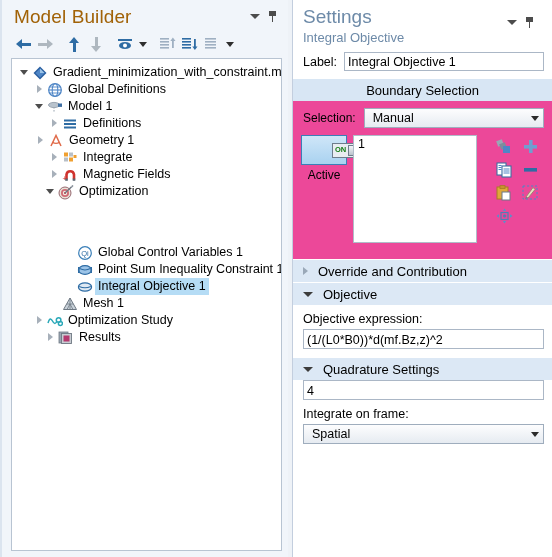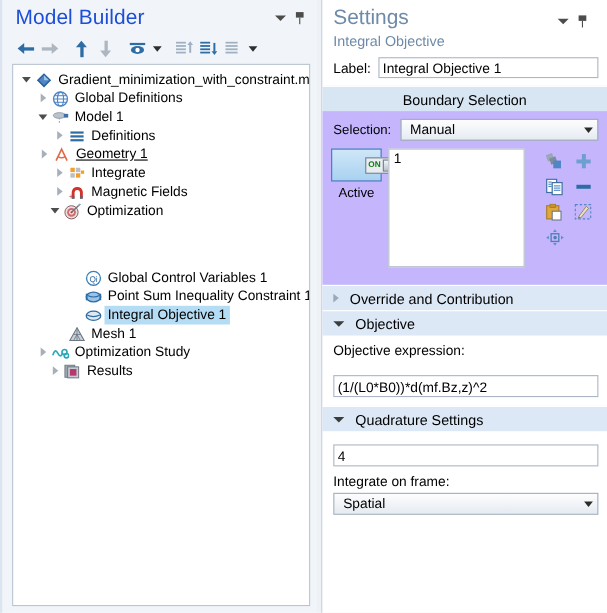--- a/index.html
+++ b/index.html
@@ -44,21 +44,21 @@
   .panel-hdr {
     display: flex;
     align-items: flex-start;
     justify-content: space-between;
     padding: 3px 4px 0 9px;
     height: 29px;
     box-sizing: border-box;
   }
   .panel-title {
     font-size: 19px;
-    color: #1d4ed8;
+    color: #a16207;
     font-weight: normal;
     line-height: 22px;
     letter-spacing: 0.1px;
   }
   .hdr-icons {
     display: flex;
     align-items: center;
     gap: 8px;
     padding-top: 5px;
     padding-right: 3px;
@@ -215,21 +215,21 @@
     box-sizing: border-box;
     background: #ffffff;
     border-left: 1px solid #c3cede;
     display: flex;
     flex-direction: column;
     position: relative;
     overflow: hidden;
   }
   .st-hdr {
     display: flex;
-    align-items: center;
+    align-items: flex-end;
     justify-content: space-between;
     padding: 6px 15px 0 10px;
   }
   .st-title {
     font-size: 19px;
     color: #6d8aa8;
     line-height: 22px;
   }
   .st-sub {
     font-size: 13px;
@@ -278,21 +278,21 @@
     border-top:5px solid #3c3c3c;
   }
   .sec-hdr .tri-r {
     width:0;height:0;
     border-top:4.5px solid transparent;
     border-bottom:4.5px solid transparent;
     border-left:5px solid #9aa8b8;
   }
   .sec-body {
     padding: 7px 8px 8px 10px;
-    background: #c4b5fd;
+    background: #ec4899;
   }
   .row {
     display: flex;
     align-items: center;
     gap: 8px;
   }
   .combo {
     flex: 1;
     height: 20px;
     border: 1px solid #9fadbd;
@@ -375,21 +375,21 @@
   }
   .tool-cell {
     width: 22px; height: 20px;
     display: flex; align-items: center; justify-content: center;
   }
   .expr-label {
     font-size: 12.5px;
     padding: 7px 0 3px 10px;
   }
   .expr-input {
-    margin: 12px 8px 0 10px;
+    margin: 0 8px 0 10px;
     height: 20px;
     border: 1px solid #abb7c6;
     font-size: 12.5px;
     line-height: 20px;
     padding: 0 3px;
     box-sizing: border-box;
     white-space: nowrap;
     overflow: hidden;
   }
   .chk-row {
@@ -528,21 +528,21 @@
             </span>
             <span class="ticon">
               <svg width="16" height="16" viewBox="0 0 16 16">
                 <rect x="2" y="3.5" width="12" height="2" fill="#2e6ca4"></rect>
                 <rect x="2" y="7" width="12" height="2" fill="#2e6ca4"></rect>
                 <rect x="2" y="10.5" width="12" height="2" fill="#2e6ca4"></rect>
               </svg>
             </span>
             <span class="lbl">Definitions</span>
           </div>
-          <div class="tnode" style="padding-left: 22px; text-decoration: underline;">
+          <div class="tnode" style="padding-left: 22px;">
             <span class="twisty">
               <span class="tw-c"></span>
             </span>
             <span class="ticon">
               <svg width="16" height="16" viewBox="0 0 16 16">
                 <path d="M3 13 L8 2.5 L13 13" fill="none" stroke="#e06a49" stroke-width="1.5"></path>
                 <path d="M4.6 9.4 Q8 11.4 11.4 9.4" fill="none" stroke="#e06a49" stroke-width="1.3"></path>
               </svg>
             </span>
             <span class="lbl">Geometry 1</span>

